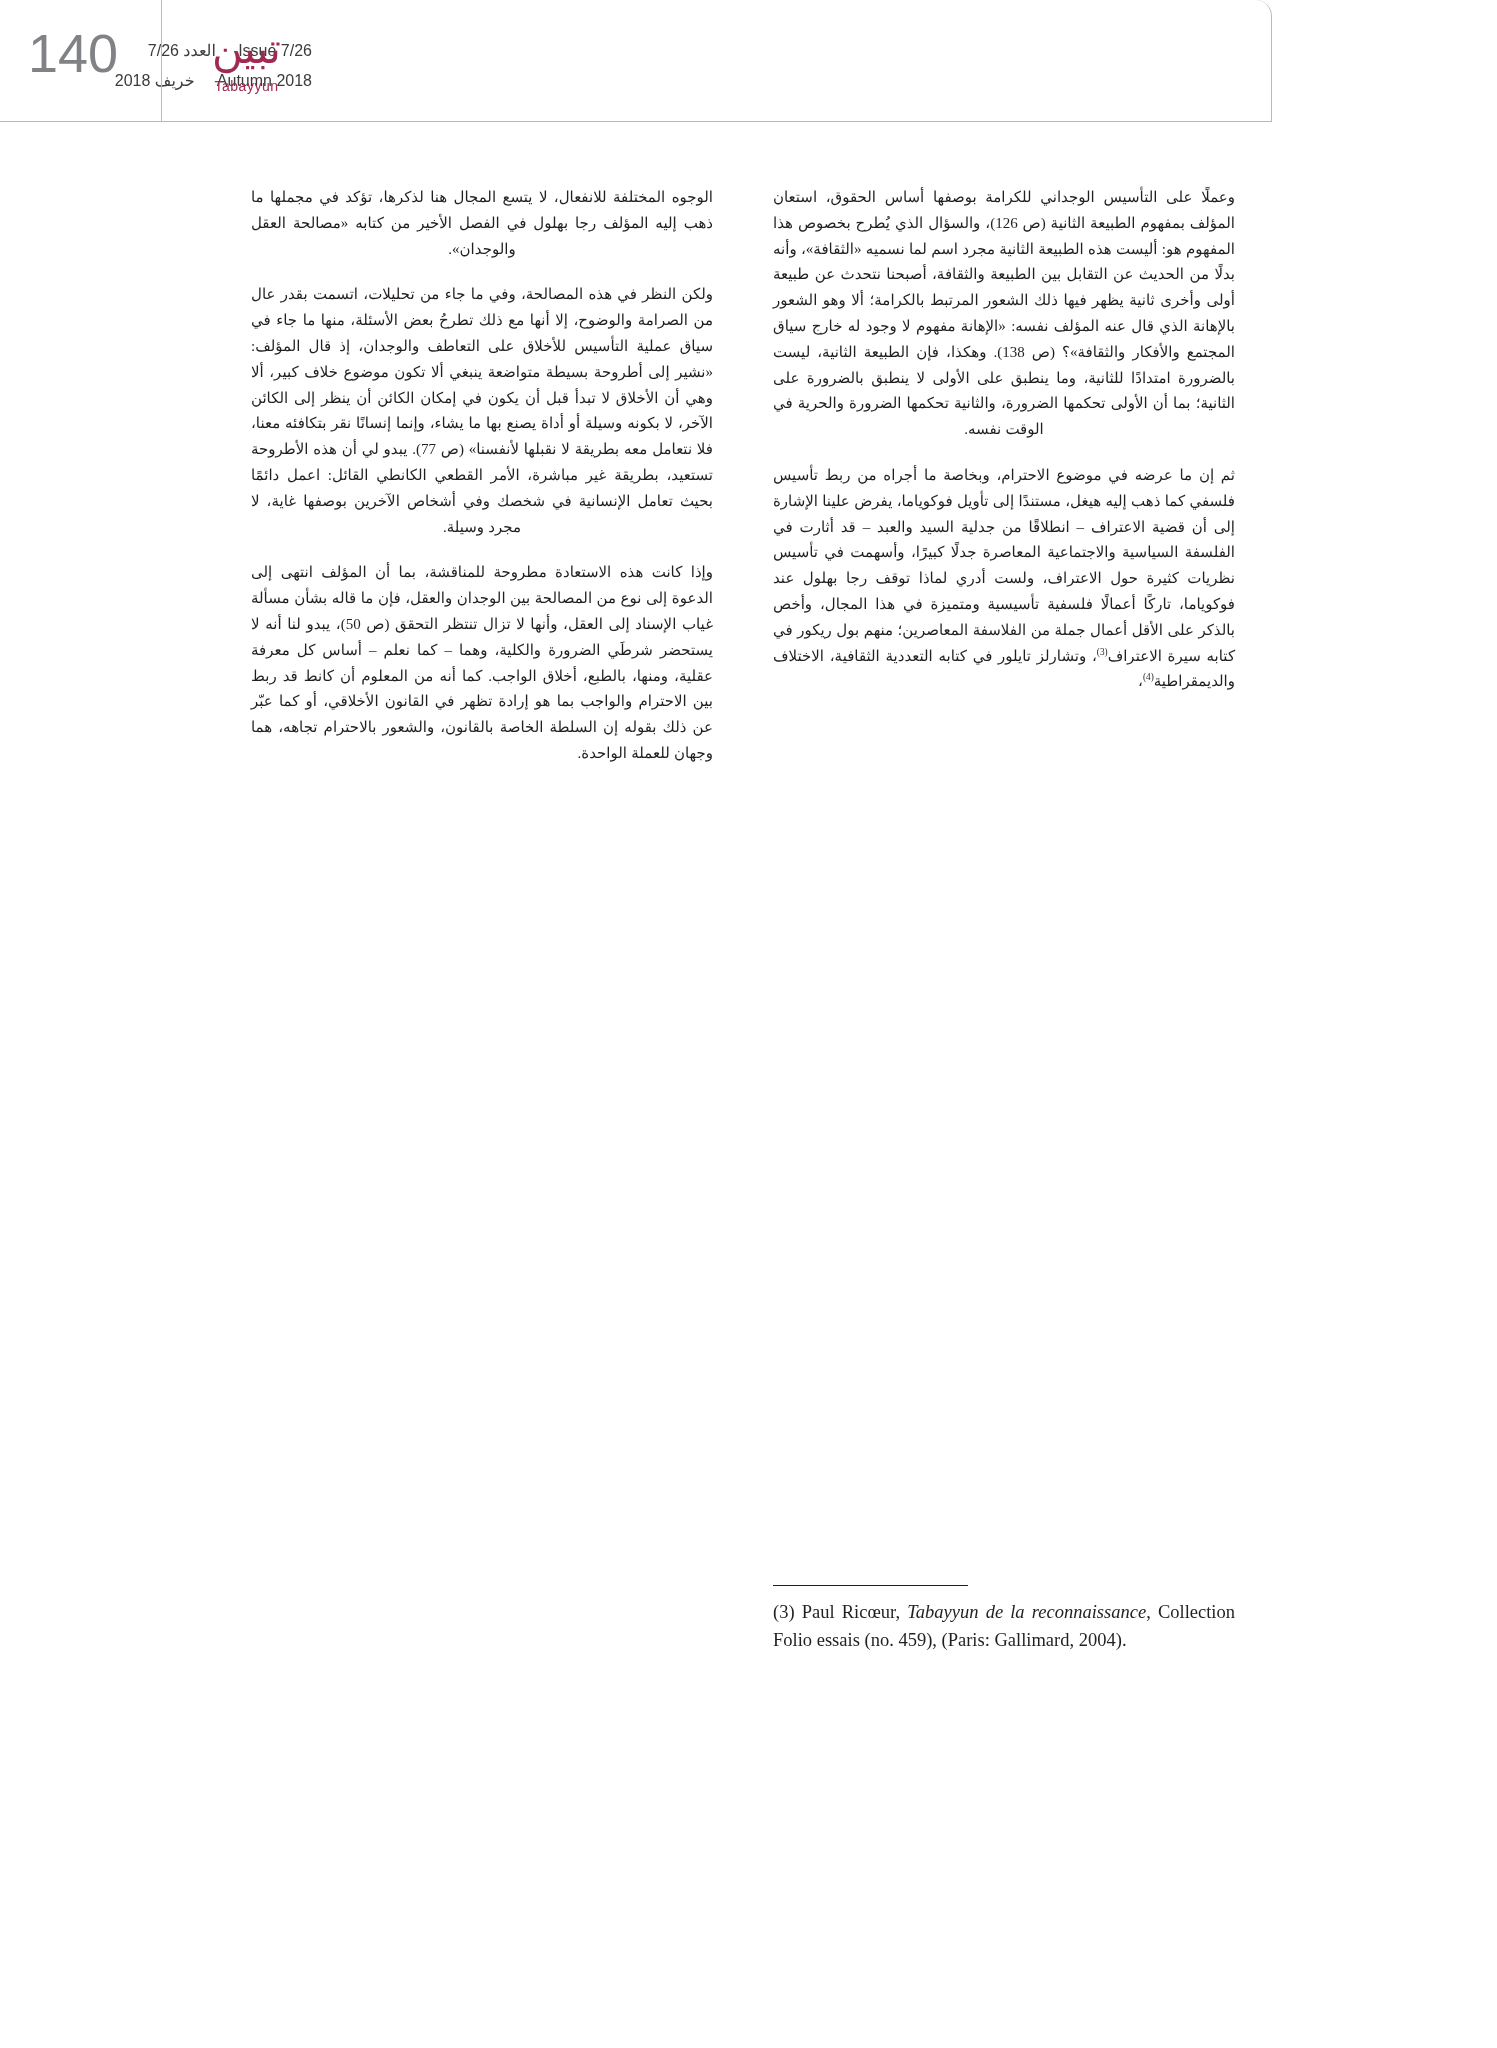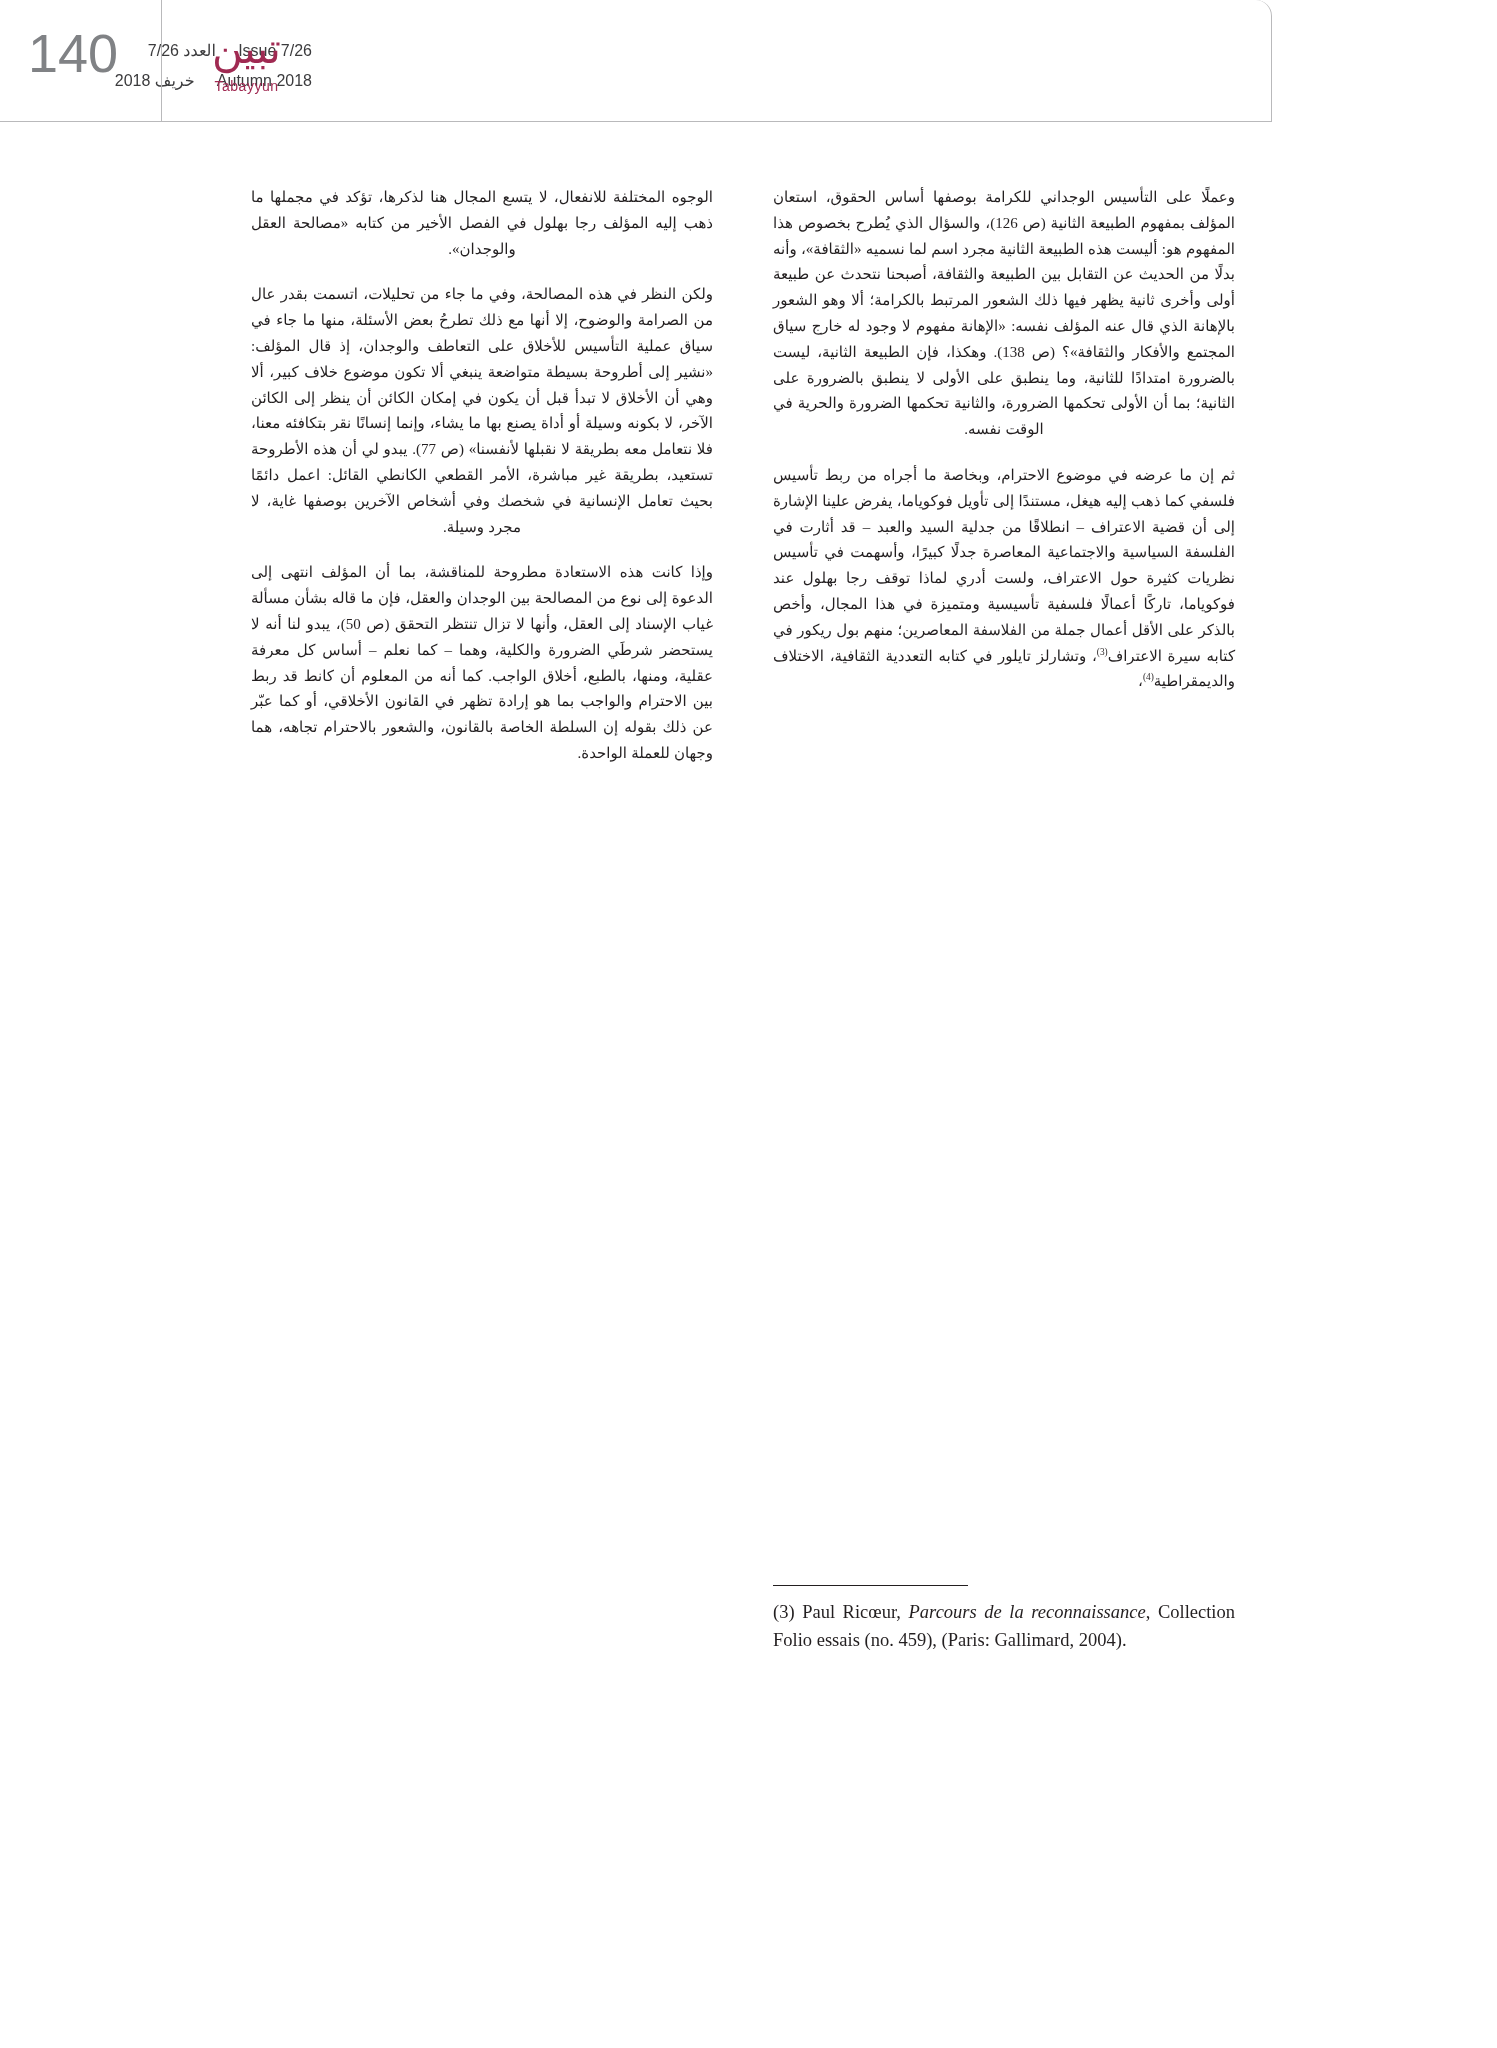--- a/index.html
+++ b/index.html
@@ -182,21 +182,21 @@
 
   <div class="column">
     <p class="par">وعملًا على التأسيس الوجداني للكرامة بوصفها أساس الحقوق، استعان المؤلف بمفهوم الطبيعة الثانية (ص 126)، والسؤال الذي يُطرح بخصوص هذا المفهوم هو: أليست هذه الطبيعة الثانية مجرد اسم لما نسميه «الثقافة»، وأنه بدلًا من الحديث عن التقابل بين الطبيعة والثقافة، أصبحنا نتحدث عن طبيعة أولى وأخرى ثانية يظهر فيها ذلك الشعور المرتبط بالكرامة؛ ألا وهو الشعور بالإهانة الذي قال عنه المؤلف نفسه: «الإهانة مفهوم لا وجود له خارج سياق المجتمع والأفكار والثقافة»؟ (ص 138). وهكذا، فإن الطبيعة الثانية، ليست بالضرورة امتدادًا للثانية، وما ينطبق على الأولى لا ينطبق بالضرورة على الثانية؛ بما أن الأولى تحكمها الضرورة، والثانية تحكمها الضرورة والحرية في الوقت نفسه.</p>
 
     <p class="par last-right"><span>ثم إن ما عرضه في موضوع الاحترام، وبخاصة ما أجراه من ربط تأسيس فلسفي كما ذهب إليه هيغل، مستندًا إلى تأويل فوكوياما، يفرض علينا الإشارة إلى أن قضية الاعتراف – انطلاقًا من جدلية السيد والعبد – قد أثارت في الفلسفة السياسية والاجتماعية المعاصرة جدلًا كبيرًا، وأسهمت في تأسيس نظريات كثيرة حول الاعتراف، ولست أدري لماذا توقف رجا بهلول عند فوكوياما، تاركًا أعمالًا فلسفية تأسيسية ومتميزة في هذا المجال، وأخص بالذكر على الأقل أعمال جملة من الفلاسفة المعاصرين؛ منهم بول ريكور في كتابه </span><span class="bold-title">سيرة الاعتراف</span><sup>(3)</sup><span>، وتشارلز تايلور في كتابه </span><span class="bold-title">التعددية الثقافية، الاختلاف والديمقراطية</span><sup>(4)</sup><span>،</span></p>
 
     <div class="footnotes">
       <div class="fn-rule"></div>
 
       <p class="fn"><span>(3)</span>
-        <span>Paul Ricœur, </span><i>Parcours de la reconnaissance</i><span>, Collection Folio essais (no. 459), (Paris: Gallimard, 2004).</span></p>
+        <span>Paul Ricœur, </span><i>Tabayyun de la reconnaissance</i><span>, Collection Folio essais (no. 459), (Paris: Gallimard, 2004).</span></p>
 
     </div>
   </div>
 
   <div class="column">
     <p class="par">الوجوه المختلفة للانفعال، لا يتسع المجال هنا لذكرها، تؤكد في مجملها ما ذهب إليه المؤلف رجا بهلول في الفصل الأخير من كتابه «مصالحة العقل والوجدان».</p>
     <p class="par">ولكن النظر في هذه المصالحة، وفي ما جاء من تحليلات، اتسمت بقدر عال من الصرامة والوضوح، إلا أنها مع ذلك تطرحُ بعض الأسئلة، منها ما جاء في سياق عملية التأسيس للأخلاق على التعاطف والوجدان، إذ قال المؤلف: «نشير إلى أطروحة بسيطة متواضعة ينبغي ألا تكون موضوع خلاف كبير، ألا وهي أن الأخلاق لا تبدأ قبل أن يكون في إمكان الكائن أن ينظر إلى الكائن الآخر، لا بكونه وسيلة أو أداة يصنع بها ما يشاء، وإنما إنسانًا نقر بتكافئه معنا، فلا نتعامل معه بطريقة لا نقبلها لأنفسنا» (ص 77). يبدو لي أن هذه الأطروحة تستعيد، بطريقة غير مباشرة، الأمر القطعي الكانطي القائل: اعمل دائمًا بحيث تعامل الإنسانية في شخصك وفي أشخاص الآخرين بوصفها غاية، لا مجرد وسيلة.</p>
     <p class="par last-right">وإذا كانت هذه الاستعادة مطروحة للمناقشة، بما أن المؤلف انتهى إلى الدعوة إلى نوع من المصالحة بين الوجدان والعقل، فإن ما قاله بشأن مسألة غياب الإسناد إلى العقل، وأنها لا تزال تنتظر التحقق (ص 50)، يبدو لنا أنه لا يستحضر شرطَي الضرورة والكلية، وهما – كما نعلم – أساس كل معرفة عقلية، ومنها، بالطبع، أخلاق الواجب. كما أنه من المعلوم أن كانط قد ربط بين الاحترام والواجب بما هو إرادة تظهر في القانون الأخلاقي، أو كما عبّر عن ذلك بقوله إن السلطة الخاصة بالقانون، والشعور بالاحترام تجاهه، هما وجهان للعملة الواحدة.</p>
   </div>
 

